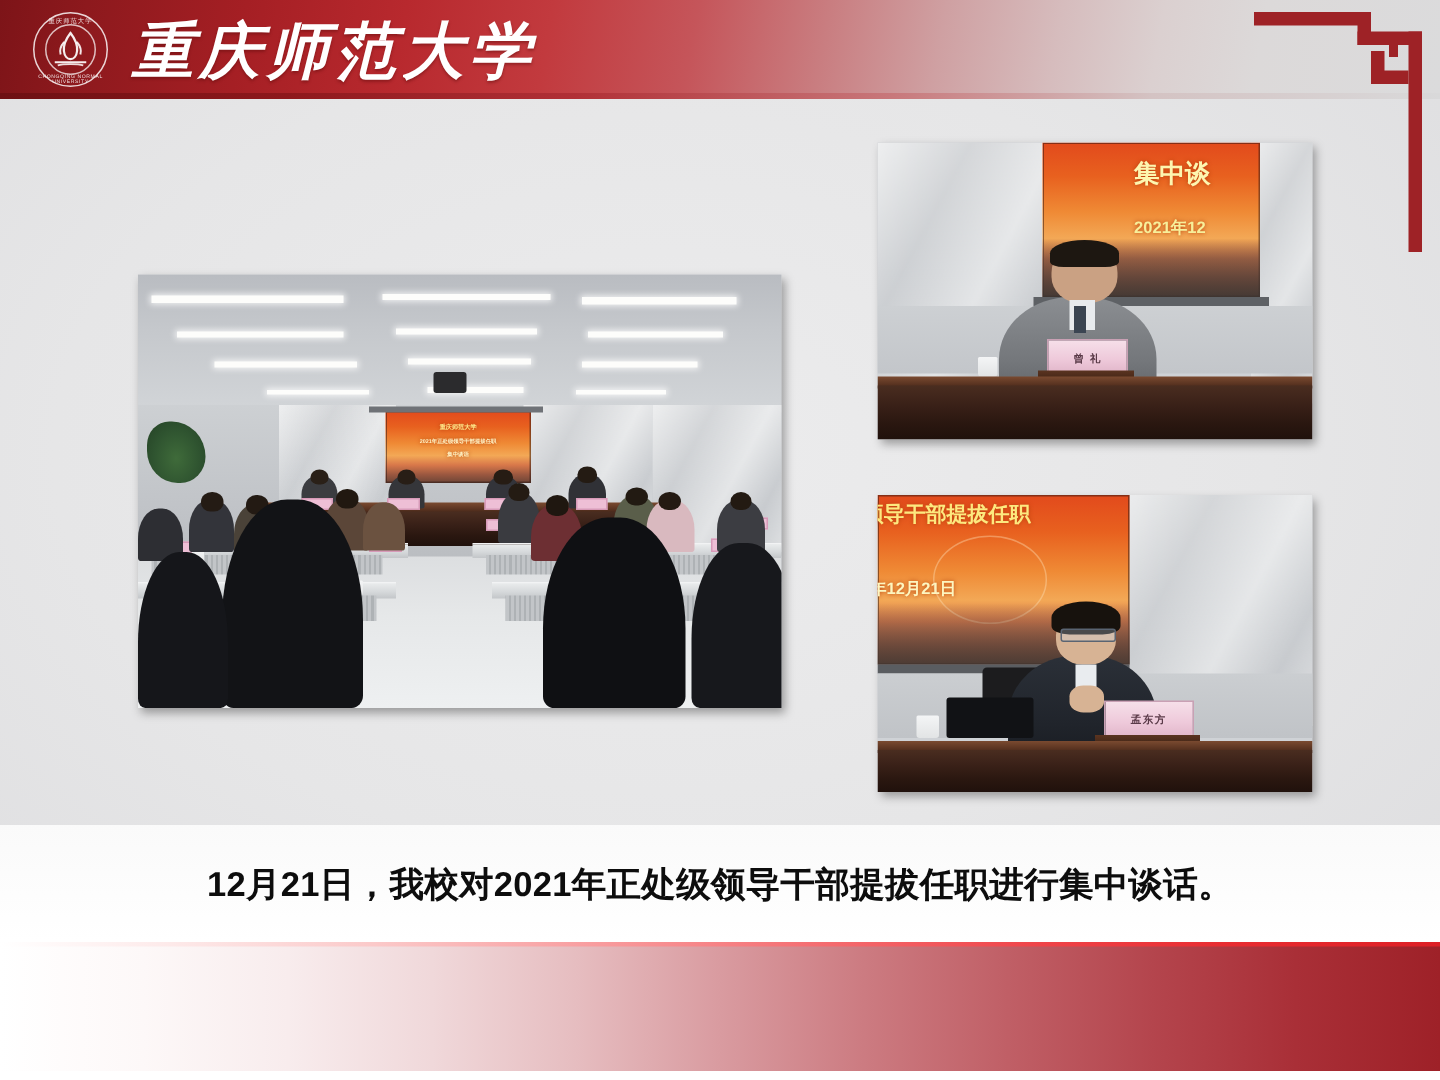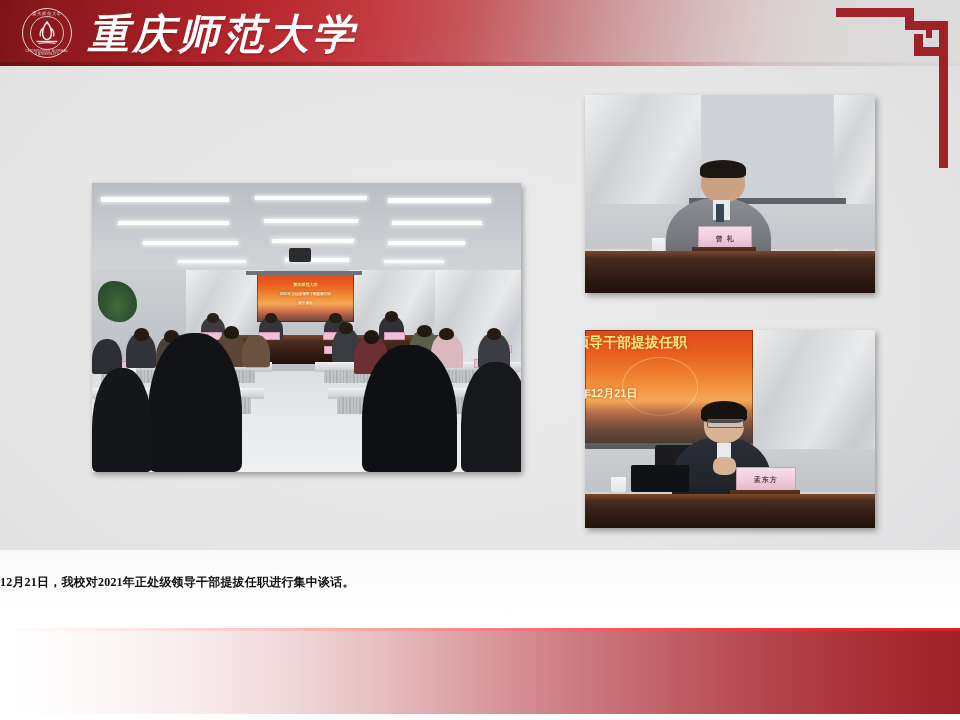--- a/index.html
+++ b/index.html
@@ -256,23 +256,23 @@
   .caption-area {
     position: absolute;
     left: 0; top: 550px;
     width: 960px; height: 78px;
     background: linear-gradient(180deg, #fafafa 0%, #fdfdfd 60%, #ffffff 100%);
   }
   .caption-text {
     position: absolute;
     left: 0; top: 574px;
     width: 960px;
-    text-align: left;
-    font-family: Liberation Serif, serif;
-    font-size: 12px;
+    text-align: center;
+    font-family: Liberation Sans, sans-serif;
+    font-size: 23px;
     font-weight: 700;
     color: #0d0d0d;
     letter-spacing: 0.2px;
     white-space: nowrap;
   }
 
   
   .bottom-band {
     position: absolute;
     left: 0; top: 628px;
@@ -452,20 +452,26 @@
       <div class="person" style="left:63%; top:56%; width:22%; height:44%; background:#0f1013;"></div>
       <div class="person" style="left:0%;  top:64%; width:14%; height:36%; background:#15161a;"></div>
       <div class="person" style="left:86%; top:62%; width:16%; height:38%; background:#17181c;"></div>
     </div>
   </div>
 
   <div class="photo photo-top-right">
     <div class="photo-inner">
       <div class="marble" style="left:0; top:0; width:40%; height:88%;"></div>
       <div class="marble" style="left:86%; top:0; width:14%; height:88%;"></div>
+      <div class="led-screen" style="left:38%; top:0%; width:50%; height:52%;">
+        <div class="led-caption" style="top:10%; left:42%; width:70%; text-align:left; font-size:17px; color:#fdf6b0;">集中谈</div>
+        <div class="led-caption" style="top:49%; left:42%; width:70%; text-align:left; font-size:11px; color:#f7ef9a;">2021年12</div>
+        <div style="position:absolute; left:0; bottom:0; width:100%; height:38%;
+                    background:linear-gradient(180deg, rgba(120,70,50,0.0) 0%, rgba(90,70,60,0.55) 35%, rgba(60,55,52,0.8) 100%);"></div>
+      </div>
       <div style="position:absolute; left:36%; top:52%; width:54%; height:3%; background:#5e6165;"></div>
       <div style="position:absolute; left:0; top:55%; width:100%; height:23%; background:linear-gradient(180deg,#cdd0d3 0%,#c3c6ca 100%);"></div>
 
       <div class="person" style="left:28%; top:52%; width:36%; height:36%; background:linear-gradient(180deg,#8b8e92 0%,#74777b 60%,#5e6165 100%);"></div>
       <div class="head" style="left:40%; top:34%; width:15%; height:20%; background:#caa183;"></div>
       <div style="position:absolute; left:39.5%; top:33%; width:16%; height:9%; background:#1d1711; border-radius:50% 50% 20% 20%;"></div>
       <div style="position:absolute; left:44%; top:53%; width:6%; height:10%; background:#e8ebee;"></div>
       <div style="position:absolute; left:45%; top:55%; width:3%; height:9%; background:#3b4552;"></div>
 
       <div class="nameplate" style="left:39%; top:66%; width:18%; height:12%; font-size:7px;">曾  礼</div>

